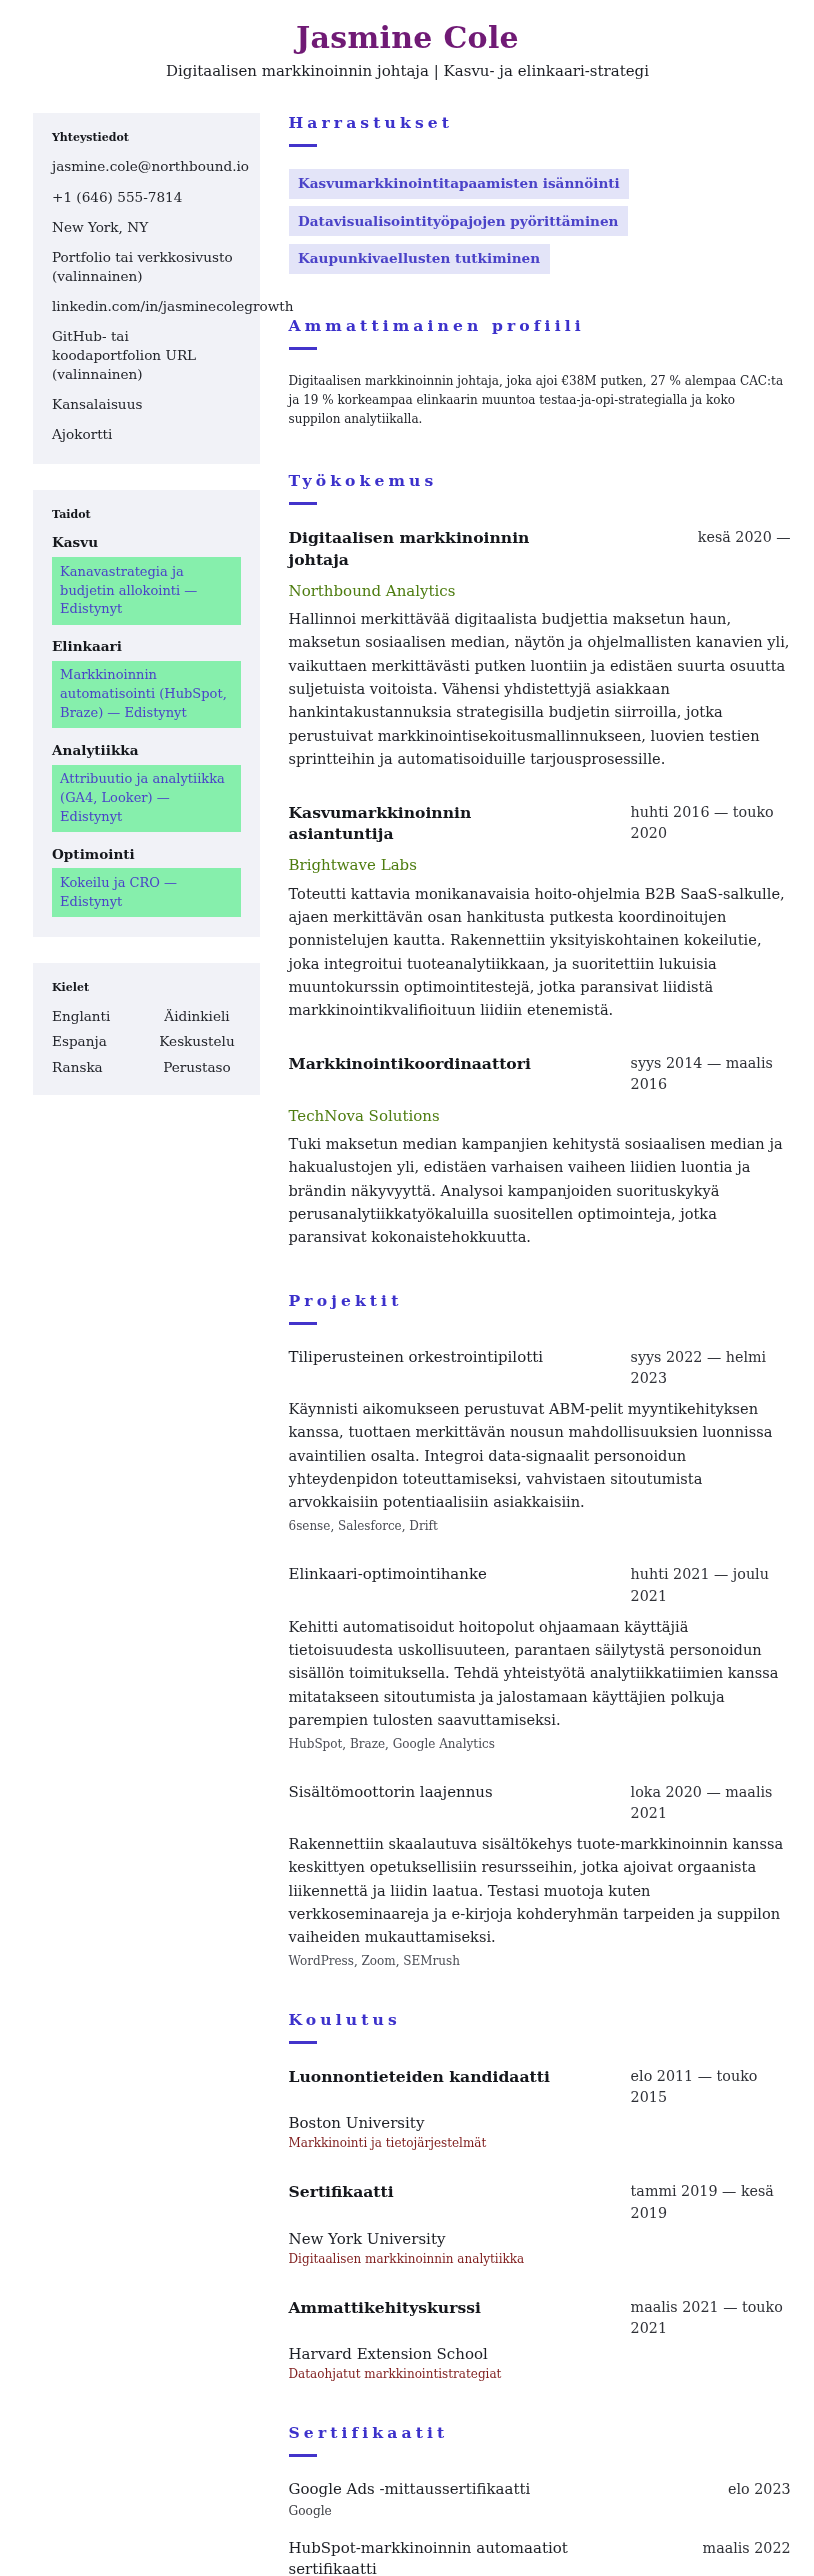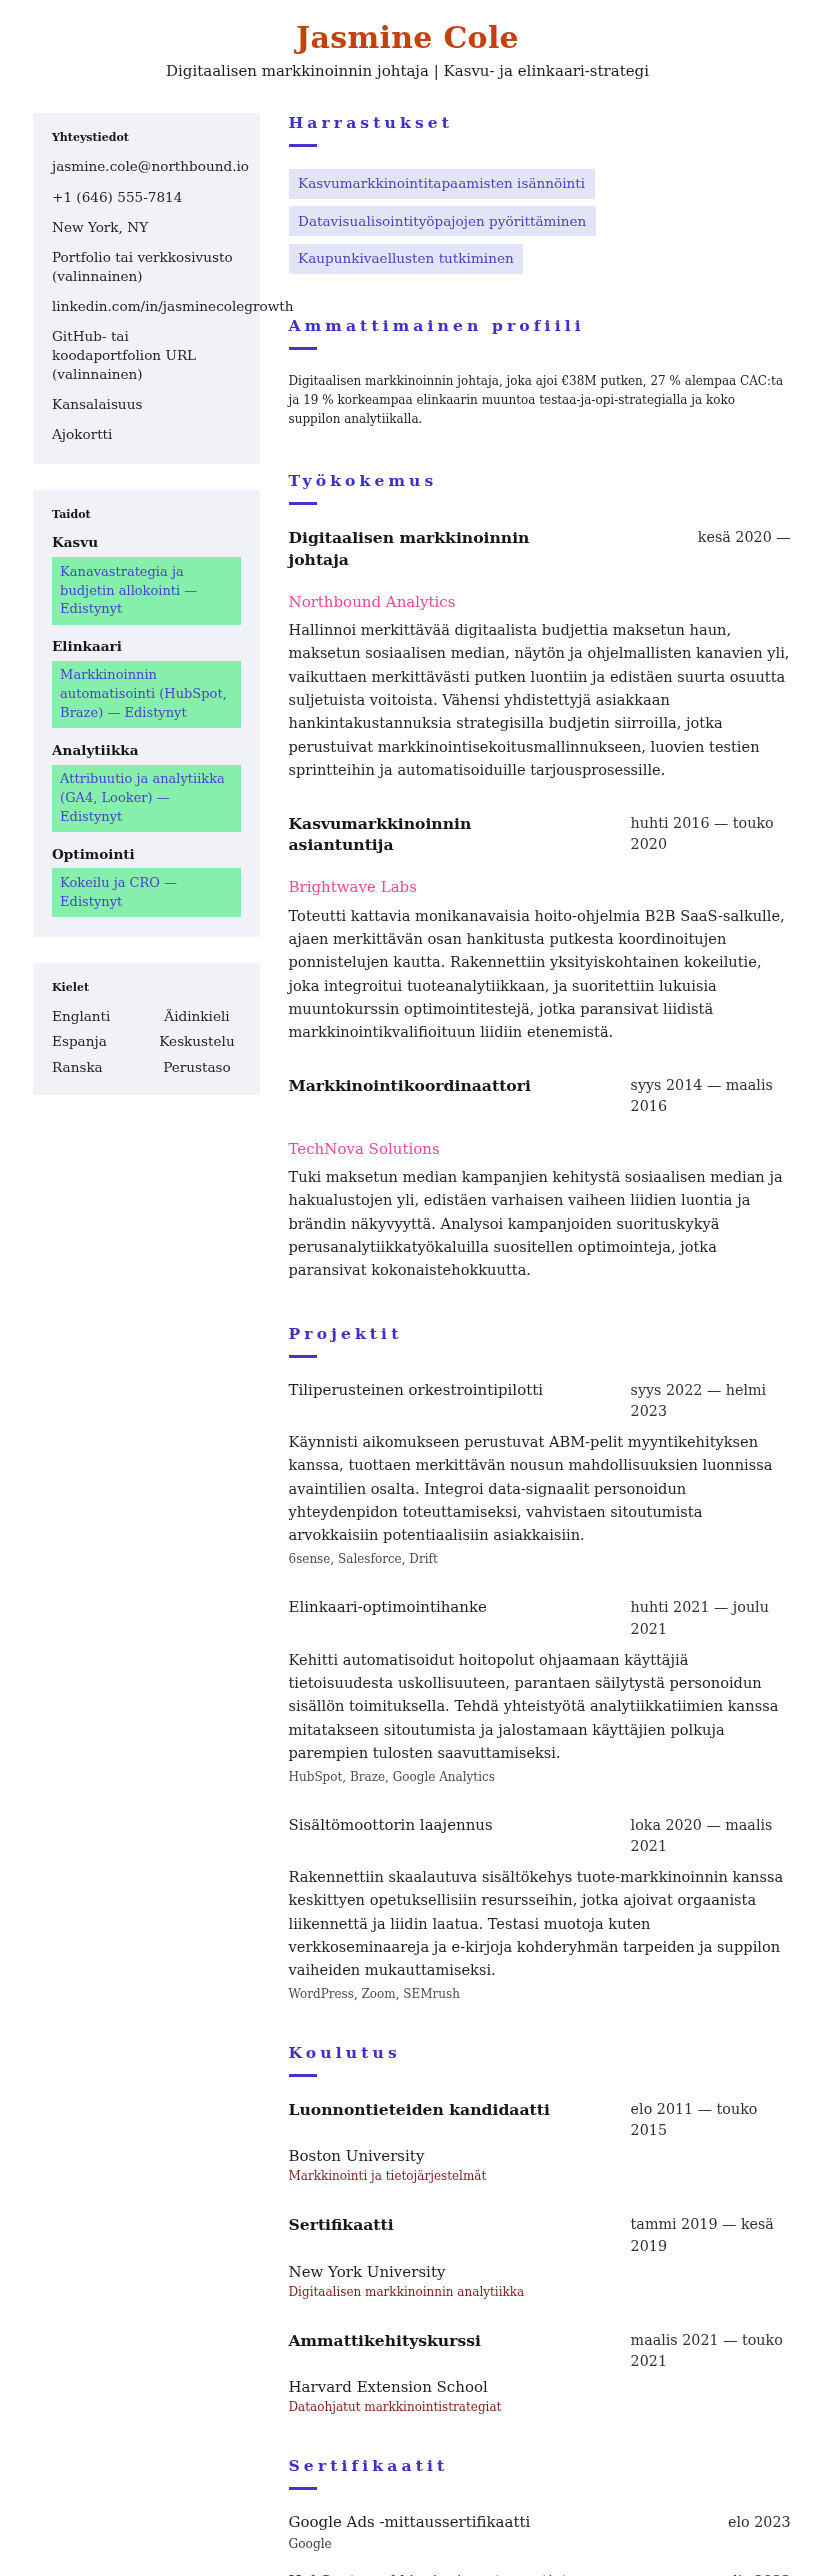--- a/index.html
+++ b/index.html
@@ -6,21 +6,21 @@
   html, body { background: #ffffff; }
   body {
     width: 815px;
     font-family: "DejaVu Serif", "Liberation Serif", serif;
     color: #23252b;
   }
   .page { width: 815px; min-height: 2576px; padding-bottom: 20.4px; }
 
   
   .header { text-align: center; padding-top: 20.4px; }
-  .name { font-size: 30px; font-weight: bold; color: #c2410c; letter-spacing: 0.3px; }
+  .name { font-size: 30px; font-weight: bold; color: #701a75; letter-spacing: 0.3px; }
   .tagline { font-size: 15px; margin-top: 6.8px; color: #1c1e24; }
 
   
   .columns { display: flex; margin-top: 33px; padding-left: 33px; padding-right: 24.4px; }
   .sidebar { flex: 0 0 227px; width: 227px; }
   .main { flex: 1 1 auto; margin-left: 28.5px; min-width: 0; }
 
   
   .side-box { background: #f1f2f7; padding: 17.7px 19px 20.4px 19px; margin-bottom: 26px; }
   .side-heading { font-size: 11px; font-weight: bold; color: #15171c; margin-bottom: 13.6px; }
@@ -42,32 +42,32 @@
   .section { margin-bottom: 42px; }
   .section-heading {
     color: #3c31cb; font-size: 15.6px; font-weight: bold; letter-spacing: 4.1px;
   }
   .heading-rule { width: 28.5px; height: 2.7px; background: #4334cb; margin-top: 12.2px; }
   .section-body { margin-top: 22px; }
 
   .hobby-pill-row { margin-bottom: 7.5px; }
   .hobby-pill {
     display: inline-block; background: #e3e4f8; color: #4b43c8;
-    font-size: 13.6px; padding: 6.1px 9.5px; line-height: 1.3;
+    font-size: 13.6px; padding: 6.1px 9.5px; line-height: 1.3; font-weight: bold;
   }
 
   .profile-text { font-size: 12px; line-height: 1.6; color: #23252b; }
 
   .entry { margin-bottom: 31px; }
   .entry:last-child { margin-bottom: 0; }
   .entry-head { display: flex; justify-content: space-between; gap: 1px; }
   .entry-title { font-size: 15.6px; font-weight: bold; line-height: 1.4; color: #15171c; max-width: 58%; }
   .entry-title.normal { font-weight: normal; font-size: 15px; color: #1c1e24; }
   .entry-date { font-size: 14.3px; color: #2e3036; line-height: 1.5; max-width: 160px; text-align: left; flex: 0 1 auto; }
-  .entry-company { color: #ec4899; font-size: 15px; margin-top: 22px; }
+  .entry-company { color: #4d7c0f; font-size: 15px; margin-top: 11px; }
   .entry-desc { font-size: 14.6px; line-height: 1.6; margin-top: 7.5px; color: #23252b; }
   .entry-tools { font-size: 12px; color: #4b4d55; margin-top: 5.4px; }
   .entry-school { font-size: 15px; margin-top: 5.4px; color: #1c1e24; }
   .entry-field { font-size: 12px; margin-top: 4.1px; color: #7f1d1d; }
   .cert { margin-bottom: 20.4px; }
   .cert-issuer { font-size: 12.2px; margin-top: 3.4px; color: #3f4147; }
 </style>
 </head>
 <body>
 

